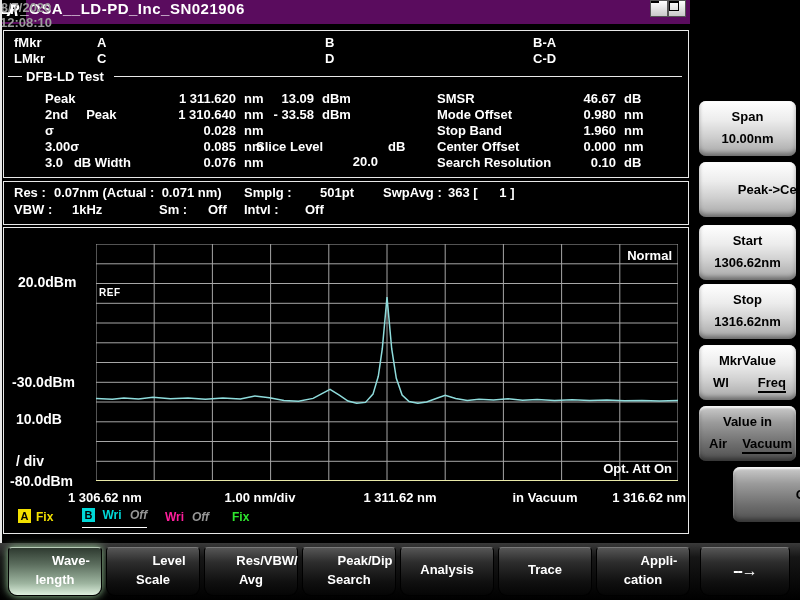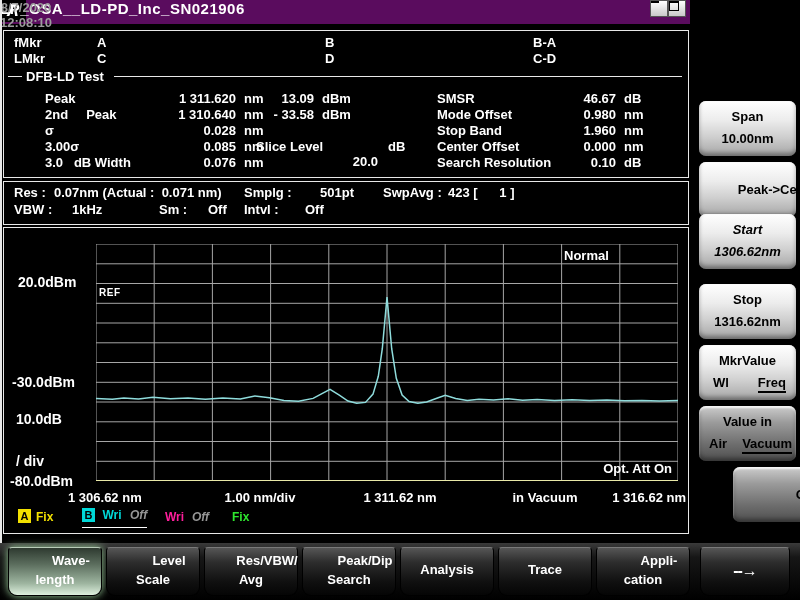--- a/index.html
+++ b/index.html
@@ -145,21 +145,21 @@
     <span class="num" style="left:520px;top:124px;width:92px;">0.10</span>
     <span class="t" style="left:620px;top:124px;">dB</span>
   </div>
 
   <div class="panel" id="box-settings">
     <span class="t" style="left:10px;top:3px;">Res :</span>
     <span class="t" style="left:50px;top:3px;">0.07nm (Actual :  0.071 nm)</span>
     <span class="t" style="left:240px;top:3px;">Smplg :</span>
     <span class="num" style="left:280px;top:3px;width:70px;">501pt</span>
     <span class="t" style="left:379px;top:3px;">SwpAvg :</span>
-    <span class="t" style="left:444px;top:3px;">423 [      1 ]</span>
+    <span class="t" style="left:444px;top:3px;">363 [      1 ]</span>
     <span class="t" style="left:10px;top:20px;">VBW :</span>
     <span class="t" style="left:68px;top:20px;">1kHz</span>
     <span class="t" style="left:155px;top:20px;">Sm :</span>
     <span class="t" style="left:204px;top:20px;">Off</span>
     <span class="t" style="left:240px;top:20px;">Intvl :</span>
     <span class="t" style="left:301px;top:20px;">Off</span>
   </div>
 
   <div class="panel" id="box-graph">
     <svg id="trace-svg" width="582" height="237" viewBox="0 0 582 237">
@@ -190,21 +190,21 @@
         <polyline points="0.0,154.4 16.3,155.2 27.9,154.1 42.5,155.0 57.0,153.3 74.5,154.8 92.0,154.1 109.4,155.2 126.9,153.9 144.3,155.0 158.9,151.9 173.4,153.7 188.0,156.4 202.5,157.2 217.1,154.4 234.0,145.3 243.3,151.1 252.0,157.0 260.7,159.2 269.5,158.4 277.0,150.1 282.3,132.3 286.3,104.7 291.0,53.1 295.7,104.7 300.3,134.3 306.1,151.1 313.1,157.6 321.8,159.2 330.6,158.0 342.2,153.7 349.2,151.3 359.7,154.4 371.3,156.6 383.0,155.2 397.5,156.0 412.1,154.8 426.6,156.2 441.2,155.4 458.6,156.4 476.1,155.8 493.5,156.6 511.0,156.0 528.5,156.8 545.9,156.4 563.4,157.0 582.0,156.6" fill="none" stroke="#8fdcdc" stroke-width="1.5"></polyline>
       </svg>
 
     <span class="t ylab" style="left:14px;top:47px;">20.0dBm</span>
     <span class="t ylab" style="left:8px;top:147px;">-30.0dBm</span>
     <span class="t ylab" style="left:12px;top:184px;">10.0dB</span>
     <span class="t ylab" style="left:12px;top:202px;margin-top:24px;">/ div</span>
     <span class="t ylab" style="left:6px;top:246px;">-80.0dBm</span>
 
     <span class="t reflab" style="left:95px;top:57px;">REF</span>
-    <span class="t" style="left:560px;top:20px;width:128px;">Normal</span>
+    <span class="t" style="left:560px;top:20px;width:108px;text-align:right;">Normal</span>
     <span class="t" style="left:540px;top:233px;width:128px;text-align:right;">Opt. Att On</span>
 
     <span class="t" style="left:64px;top:262px;">1 306.62 nm</span>
     <span class="t" style="left:196px;top:262px;width:120px;text-align:center;">1.00 nm/div</span>
     <span class="t" style="left:336px;top:262px;width:120px;text-align:center;">1 311.62 nm</span>
     <span class="t" style="left:485px;top:262px;width:112px;text-align:center;">in Vacuum</span>
     <span class="t" style="left:594px;top:262px;width:88px;text-align:right;">1 316.62 nm</span>
 
     <span class="chip" style="left:14px;top:281px;background:#f2e000;">A</span>
     <span class="t leg" style="left:32px;top:282px;color:#f2e000;">Fix</span>
@@ -218,21 +218,21 @@
     <span class="t leg" style="left:228px;top:282px;color:#2ee62e;">Fix</span>
   </div>
 
   <div class="sbtn" style="top:101px;">
     <span class="l1">Span</span>
     <span class="l2">10.00nm</span>
   </div>
   <div class="sbtn" style="top:162px;">
     <span class="single">Peak-&gt;Center</span>
   </div>
-  <div class="sbtn" style="top:214px;font-style:italic;">
+  <div class="sbtn" style="top:225px;">
     <span class="l1">Start</span>
     <span class="l2">1306.62nm</span>
   </div>
   <div class="sbtn" style="top:284px;">
     <span class="l1">Stop</span>
     <span class="l2">1316.62nm</span>
   </div>
   <div class="sbtn" style="top:345px;">
     <span class="l1">MkrValue</span>
     <span class="optL">Wl</span>

